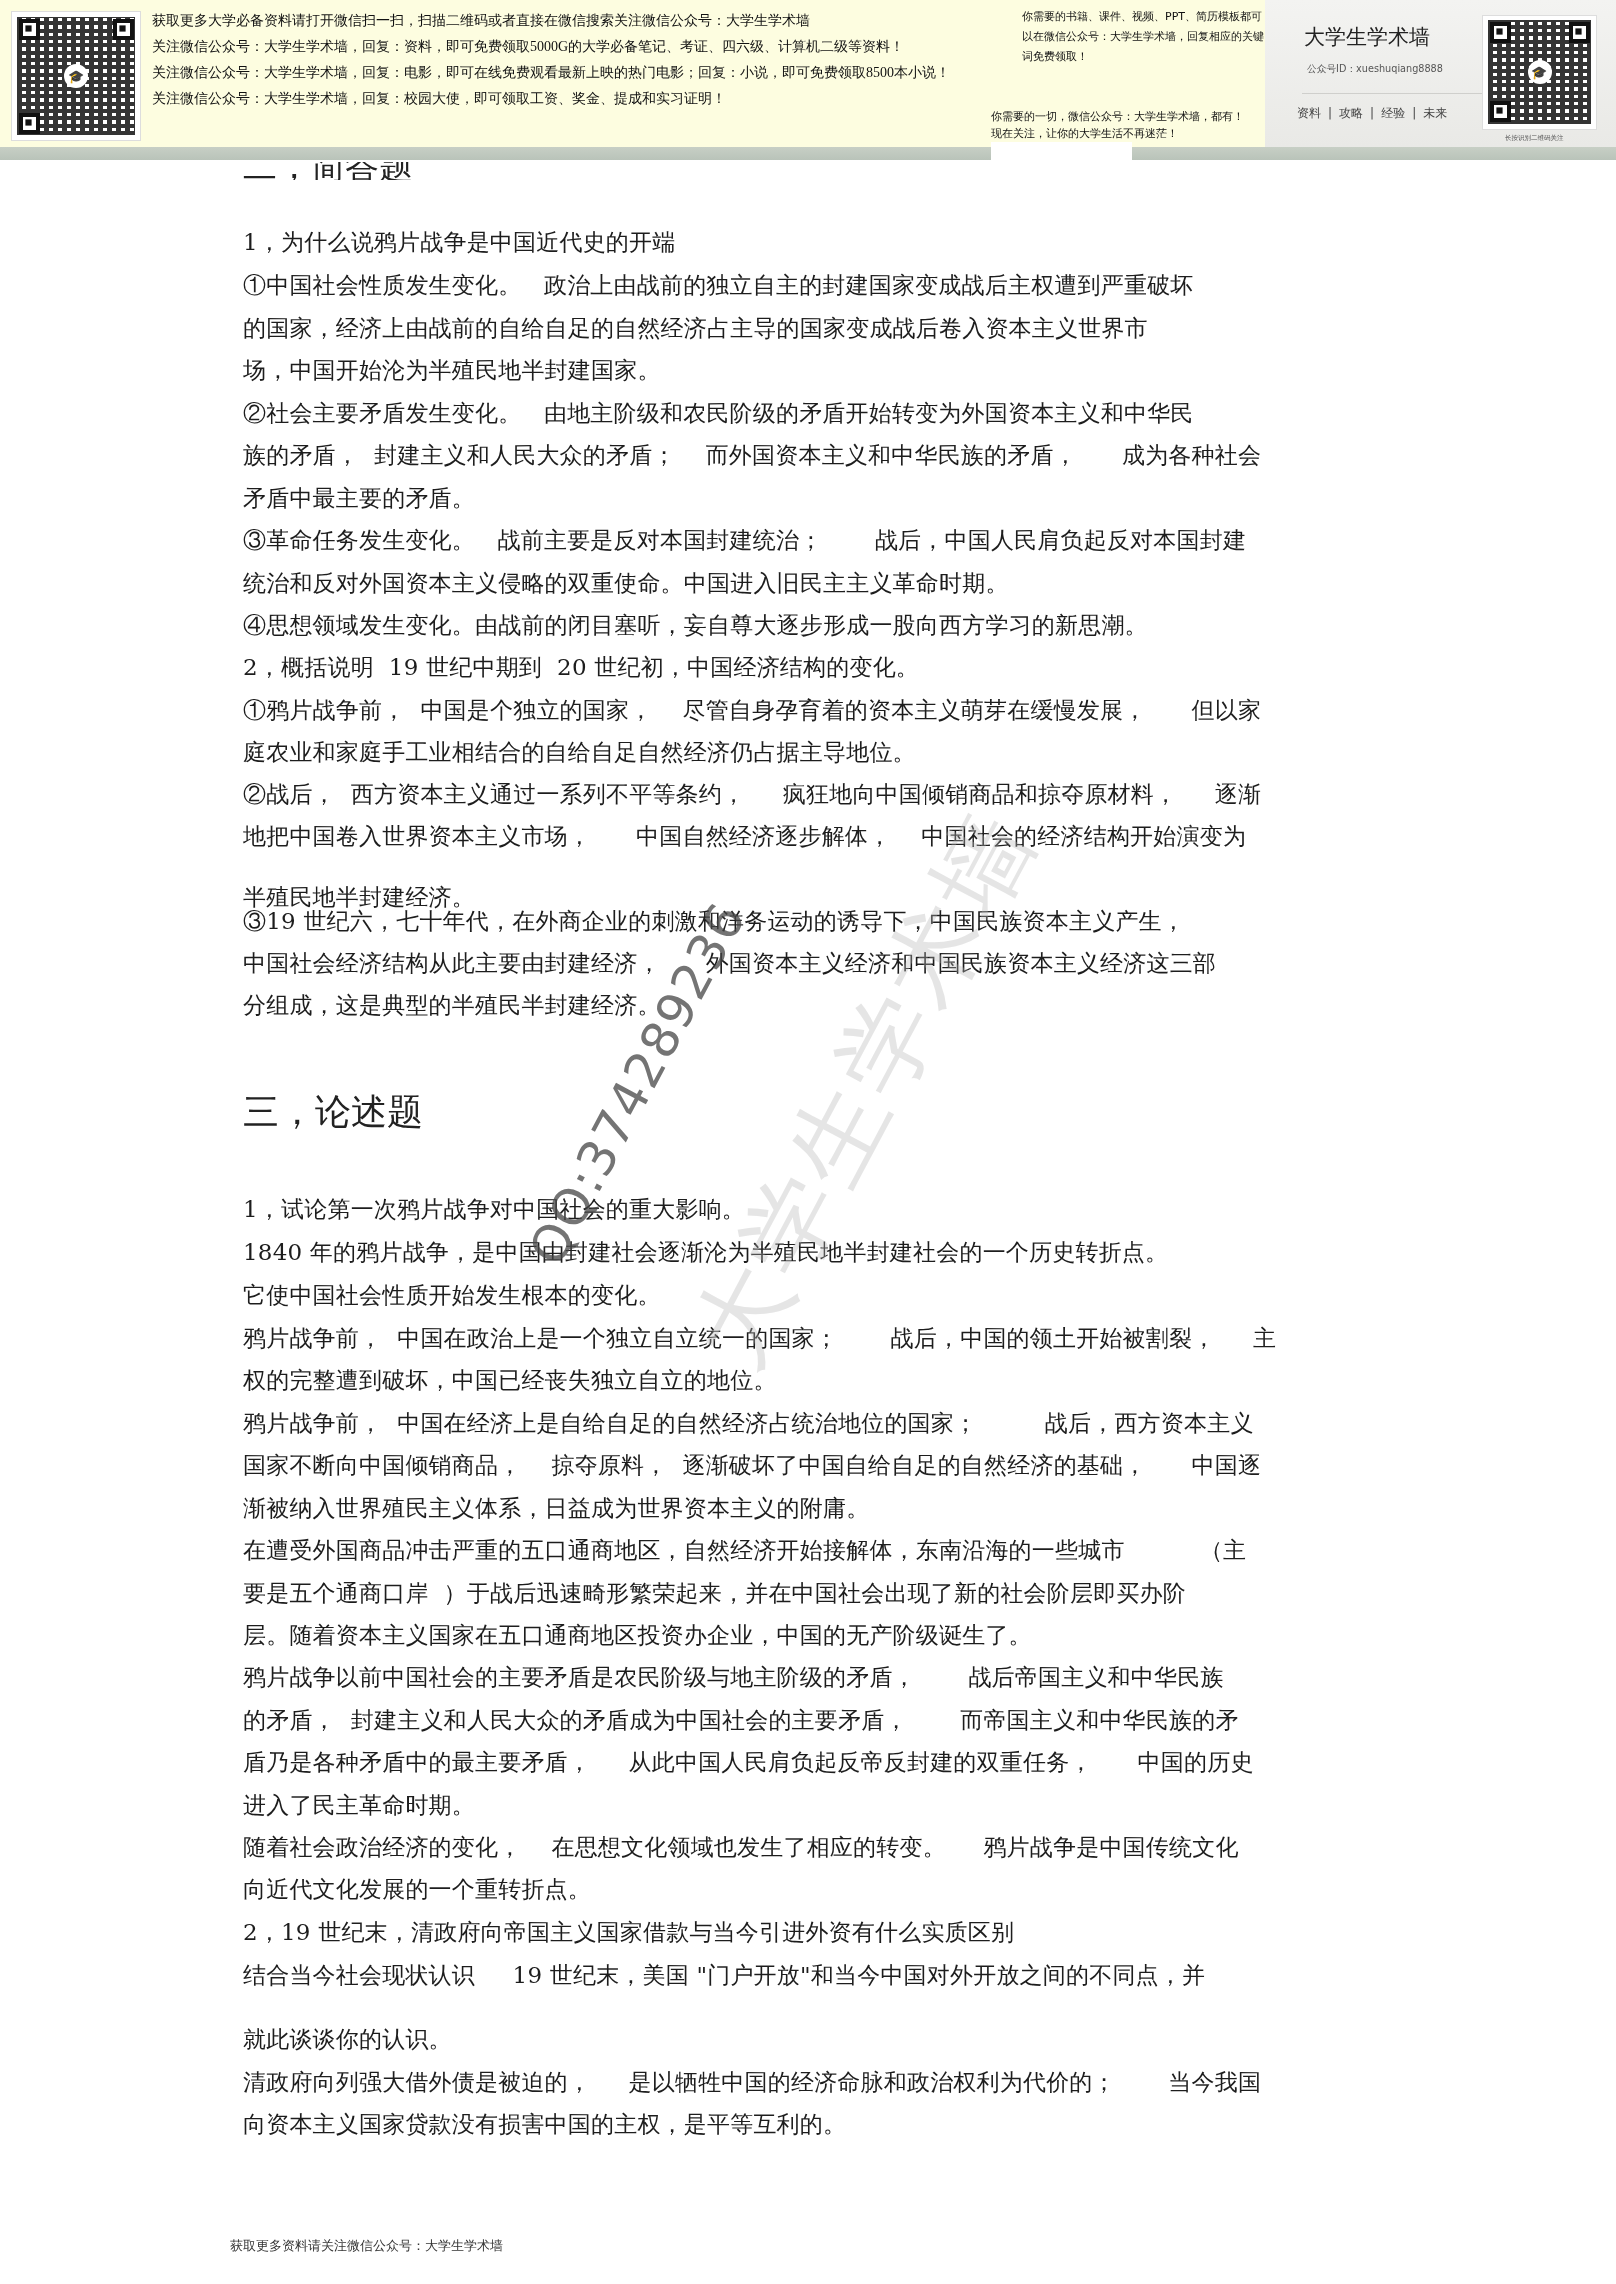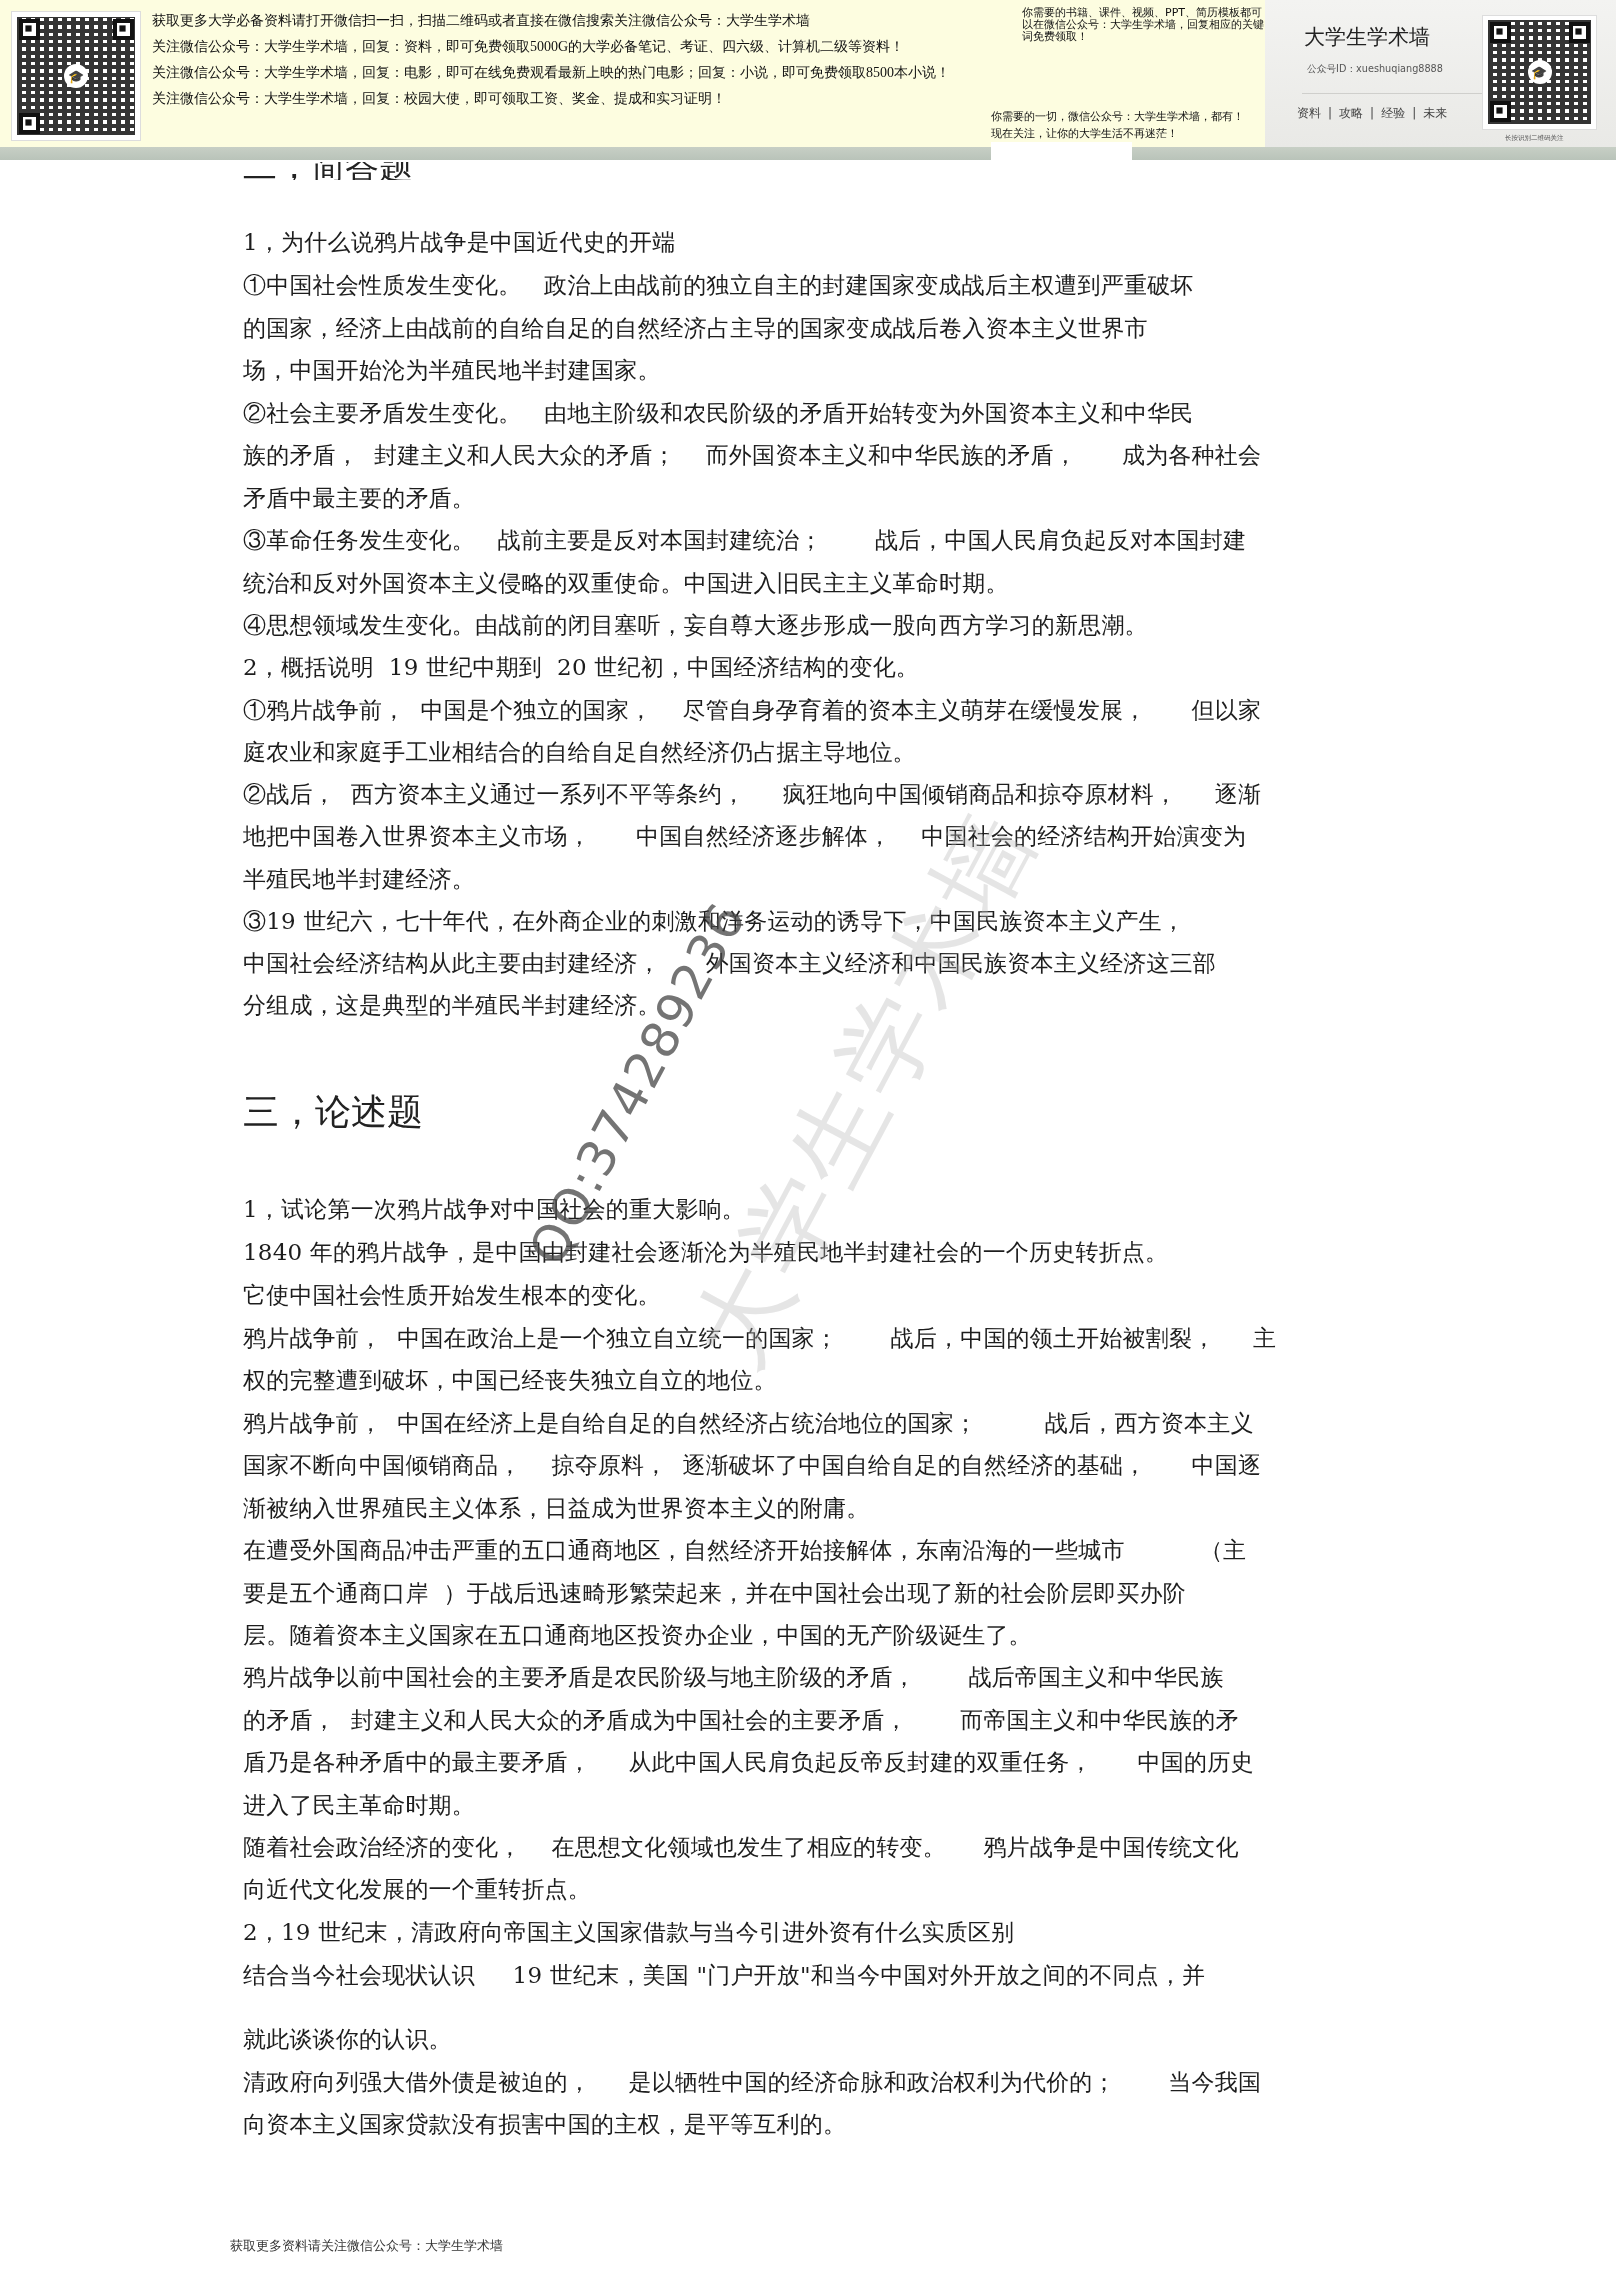--- a/index.html
+++ b/index.html
@@ -25,21 +25,21 @@
   .qr-inner { position: absolute; inset: 4.9px;
     background:
       repeating-linear-gradient(90deg, #111 0 4.9px, transparent 4.9px 9px),
       repeating-linear-gradient(0deg, #111 0 4px, transparent 4px 7.3px);
     opacity: .85;
   }
   .qr-finder { position: absolute; width: 21px; height: 21px; border: 4.9px solid #111; background: #fff; box-sizing: border-box; }
   .qr-finder::after { content: ""; position: absolute; left: 4px; top: 4px; width: 3.2px; height: 3.2px; background:#111; box-shadow: 0 0 0 1.6px #111; }
   .qr-logo { position: absolute; left: 50%; top: 50%; width: 24px; height: 24px; margin: -12px 0 0 -12px; border-radius: 50%; background: #fff; display:flex; align-items:center; justify-content:center; font-size: 13px; color:#222; }
   .banner-lines { position: absolute; left: 152px; top: 8px; font-family: Liberation Serif, serif; font-size: 14px; line-height: 26px; color: #111; white-space: nowrap; }
-  .banner-side-top { position: absolute; left: 1022px; top: 6.5px; font-family: "DejaVu Sans","Liberation Sans",sans-serif; font-size: 11px; line-height: 12px; color:#111; width: 243px; }
+  .banner-side-top { position: absolute; left: 1022px; top: 6.5px; font-family: "DejaVu Sans","Liberation Sans",sans-serif; font-size: 11px; line-height: 20px; color:#111; width: 243px; }
   .banner-side-bot { position: absolute; left: 991px; top: 108px; font-family: "DejaVu Sans","Liberation Sans",sans-serif; font-size: 11px; line-height: 17px; color:#111; width: 275px; }
   .brand-card { position: absolute; left: 1265px; top: 0; width: 351px; height: 147px;
     background: linear-gradient(180deg, #f3f3f1, #e9e9e6); }
   .brand-title { position: absolute; left: 39px; top: 23px; font-family: "DejaVu Sans","Liberation Sans",sans-serif; font-size: 21px; color:#222; }
   .brand-id { position: absolute; left: 42px; top: 63px; font-family: "DejaVu Sans","Liberation Sans",sans-serif; font-size: 9.7px; color:#555; }
   .brand-rule { position: absolute; left: 37px; top: 93px; width: 186px; height: 0.8px; background:#cfcfcc; }
   .brand-tags { position: absolute; left: 32px; top: 105px; font-family: "DejaVu Sans","Liberation Sans",sans-serif; font-size: 12px; color:#444; word-spacing: 3.2px; }
   .brand-caption { position: absolute; left: 240px; top: 134px; font-family: "DejaVu Sans","Liberation Sans",sans-serif; font-size: 6.5px; color:#555; }
   .partial-heading { position: absolute; left: 243px; top: 162px; font-size: 34px; color:#222; height: 18px; overflow: hidden; line-height: 8px; }
   .line { position: absolute; left: 243px; font-size: 23px; line-height: 27.5px; white-space: pre; color: #1d1d1d; letter-spacing: 0.2px; text-align: center; }
@@ -103,21 +103,21 @@
 <div class="line" style="top:485px">矛盾中最主要的矛盾。</div>
 <div class="line" style="top:527px">③革命任务发生变化。   战前主要是反对本国封建统治；       战后，中国人民肩负起反对本国封建</div>
 <div class="line" style="top:570px">统治和反对外国资本主义侵略的双重使命。中国进入旧民主主义革命时期。</div>
 <div class="line" style="top:612px">④思想领域发生变化。由战前的闭目塞听，妄自尊大逐步形成一股向西方学习的新思潮。</div>
 
 <div class="line" style="top:654px">2，概括说明  19 世纪中期到  20 世纪初，中国经济结构的变化。</div>
 <div class="line" style="top:697px">①鸦片战争前，  中国是个独立的国家，    尽管自身孕育着的资本主义萌芽在缓慢发展，      但以家</div>
 <div class="line" style="top:739px">庭农业和家庭手工业相结合的自给自足自然经济仍占据主导地位。</div>
 <div class="line" style="top:781px">②战后，  西方资本主义通过一系列不平等条约，     疯狂地向中国倾销商品和掠夺原材料，     逐渐</div>
 <div class="line" style="top:823px">地把中国卷入世界资本主义市场，      中国自然经济逐步解体，    中国社会的经济结构开始演变为</div>
-<div class="line" style="top:866px">半殖民地半封建经济。</div>
+<div class="line" style="top:884px">半殖民地半封建经济。</div>
 <div class="line" style="top:908px">③19 世纪六，七十年代，在外商企业的刺激和洋务运动的诱导下，中国民族资本主义产生，</div>
 <div class="line" style="top:950px">中国社会经济结构从此主要由封建经济，      外国资本主义经济和中国民族资本主义经济这三部</div>
 <div class="line" style="top:992px">分组成，这是典型的半殖民半封建经济。</div>
 
 <div class="sec-heading" style="top:1091px">三，论述题</div>
 
 <div class="line" style="top:1196px">1，试论第一次鸦片战争对中国社会的重大影响。</div>
 <div class="line" style="top:1239px">1840 年的鸦片战争，是中国由封建社会逐渐沦为半殖民地半封建社会的一个历史转折点。</div>
 <div class="line" style="top:1282px">它使中国社会性质开始发生根本的变化。</div>
 <div class="line" style="top:1325px">鸦片战争前，  中国在政治上是一个独立自立统一的国家；       战后，中国的领土开始被割裂，     主</div>

